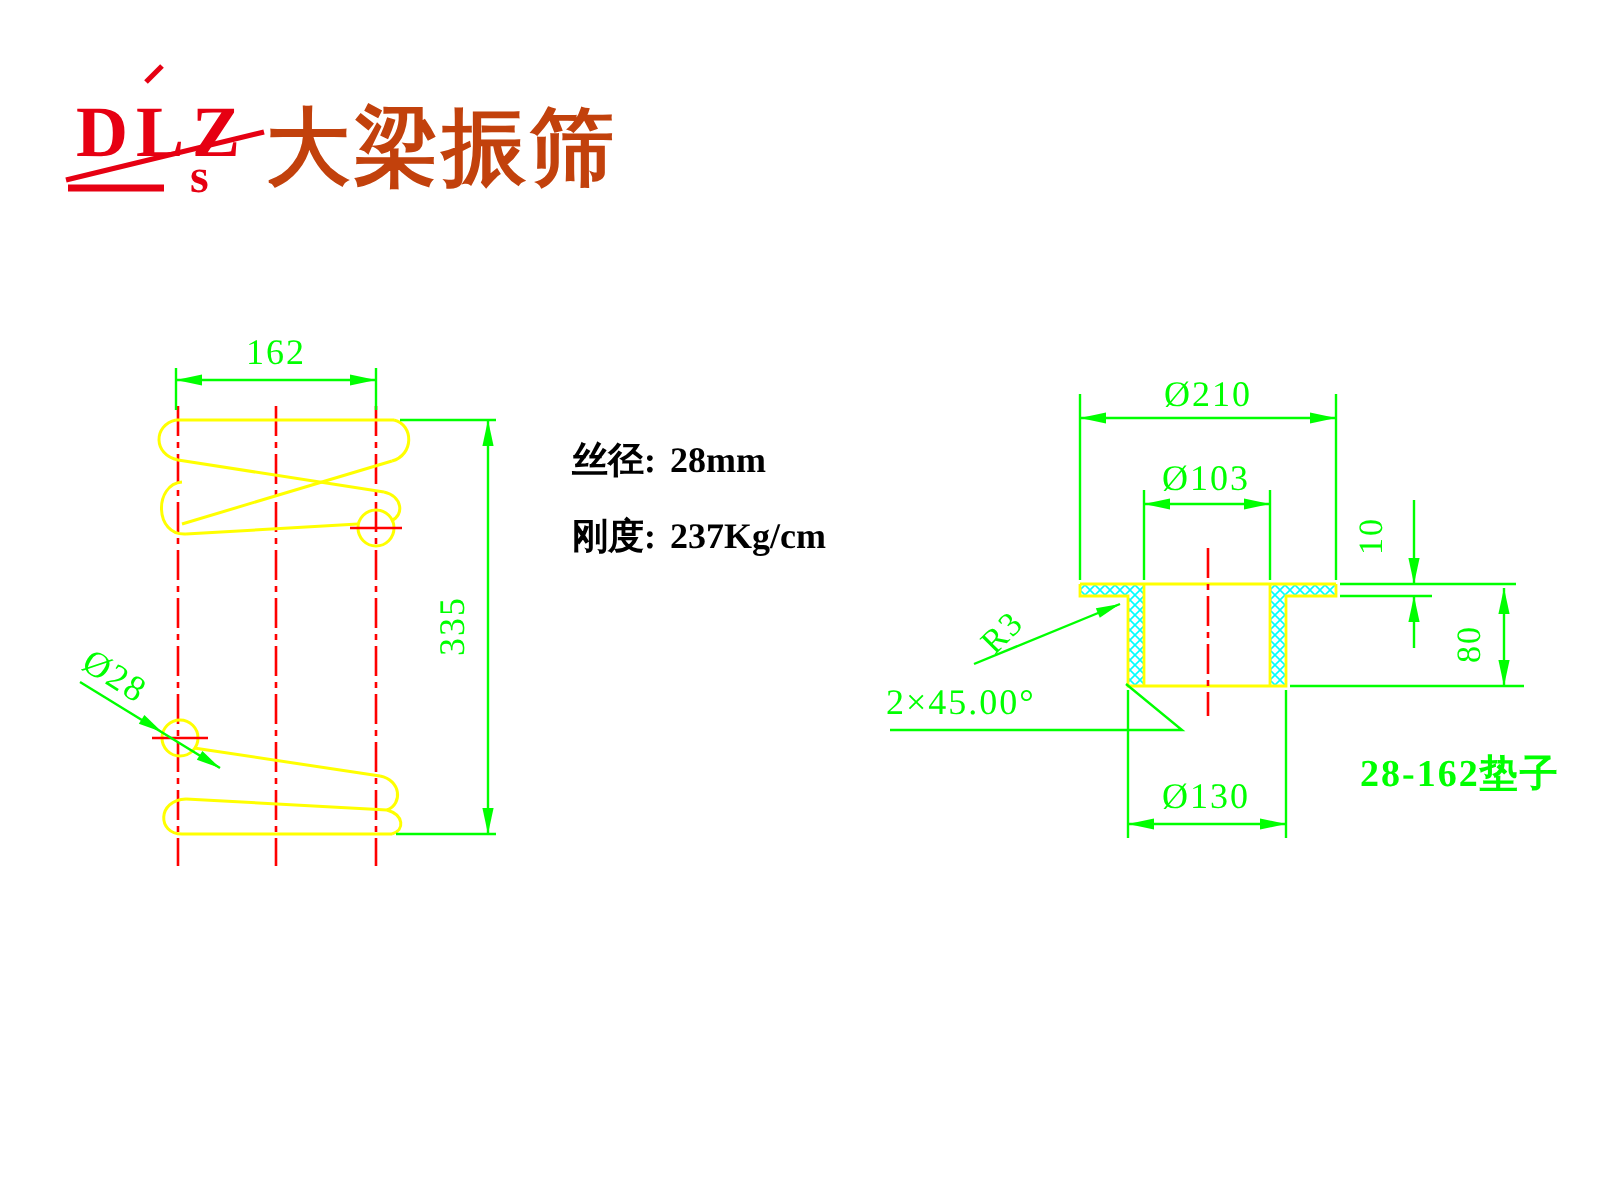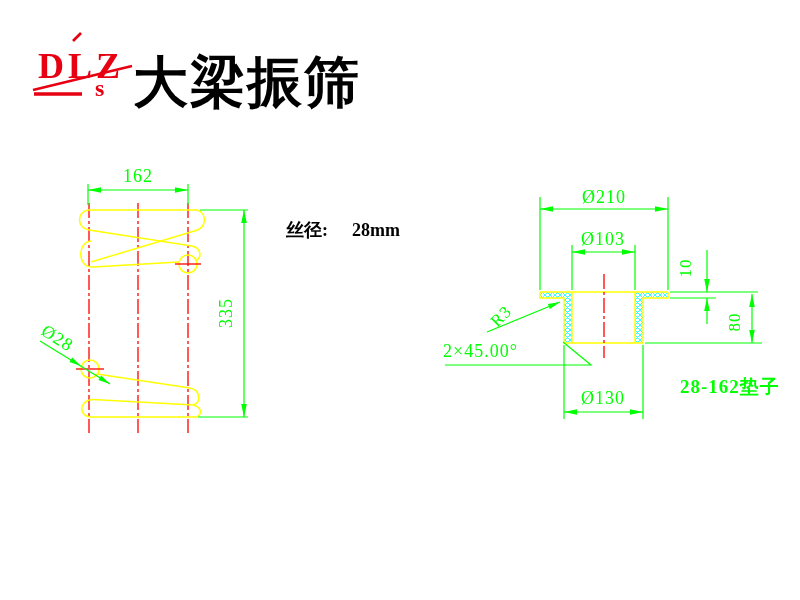--- a/index.html
+++ b/index.html
@@ -4,30 +4,30 @@
 <style>
   html,body{margin:0;padding:0;}
   body{
     width:800px;height:600px;position:relative;background:#ffffff;
     font-family:"Liberation Serif", serif;overflow:hidden;
   }
   .logo-wrap{position:absolute;left:30px;top:28px;width:300px;height:75px;}
   .logo-mark{position:absolute;left:0;top:0;}
   .brand{
     position:absolute;left:103px;top:18px;
-    font-size:55px;font-weight:bold;color:#000000;
+    font-size:42px;font-weight:bold;color:#c2410c;
     letter-spacing:2px;font-family:"Liberation Serif", serif;white-space:nowrap;
   }
   .specs{
     position:absolute;left:286px;top:212px;
     color:#000;font-size:18px;font-weight:600;
     font-family:"Liberation Serif", serif;
   }
   .spec-row{height:37.5px;line-height:37.5px;white-space:nowrap;}
-  .spec-row .lbl{margin-right:24px;}
+  .spec-row .lbl{margin-right:7px;}
   svg text{font-family:"Liberation Serif", serif;}
   .dimtext{fill:#00ff00;font-size:18px;letter-spacing:1px;}
   .dimtext-small{fill:#00ff00;font-size:17px;letter-spacing:1px;}
   .padlabel{fill:#00ff00;font-size:19px;letter-spacing:1px;font-weight:600;}
   .cad{position:absolute;left:0;top:0;}
 </style>
 </head>
 <body>
 
 <div class="logo-wrap">
@@ -37,20 +37,23 @@
     <line x1="3" y1="62" x2="102" y2="38" stroke="#e60012" stroke-width="2.6"></line>
     <line x1="4" y1="66" x2="52" y2="66" stroke="#e60012" stroke-width="3.6"></line>
     <text x="65" y="68" font-size="24" font-weight="bold" fill="#e60012">s</text>
   </svg>
   <div class="brand">大梁振筛</div>
 </div>
 
 <div class="specs">
   <div class="spec-row">
     <span class="lbl">丝径:</span><span class="val">28mm</span>
+  </div>
+  <div class="spec-row">
+    <span class="lbl">刚度:</span><span class="val">237Kg/cm</span>
   </div>
 </div>
 
 <svg class="cad" width="800" height="600" viewBox="0 0 800 600">
   <defs>
     <pattern id="xhatch" width="5" height="5" patternUnits="userSpaceOnUse">
       <path d="M0,5 L5,0 M0,0 L5,5" stroke="#00ffff" stroke-width="0.8" fill="none"></path>
     </pattern>
   </defs>
 

